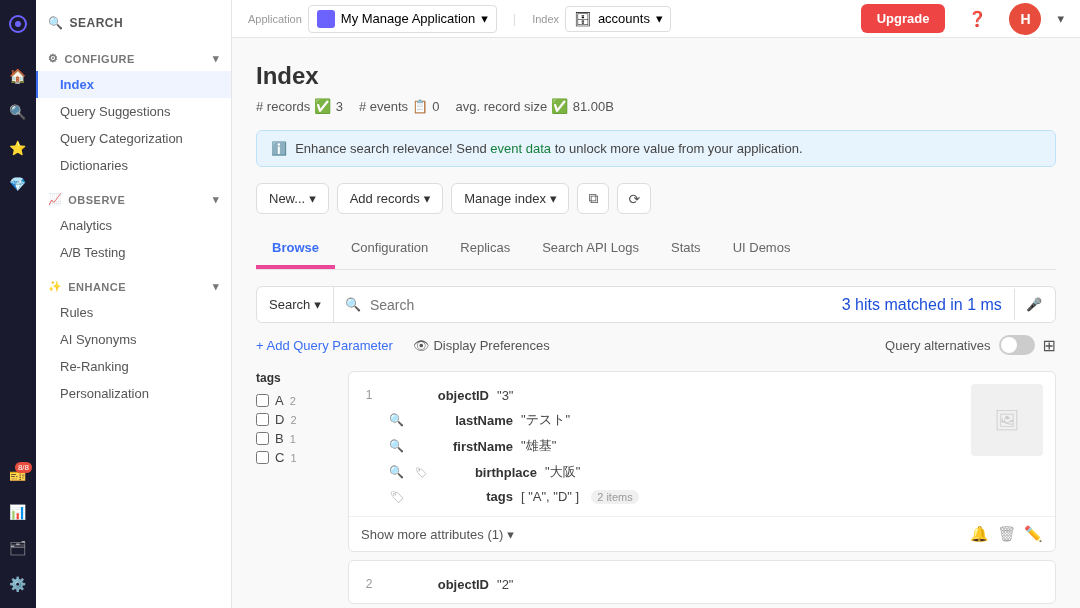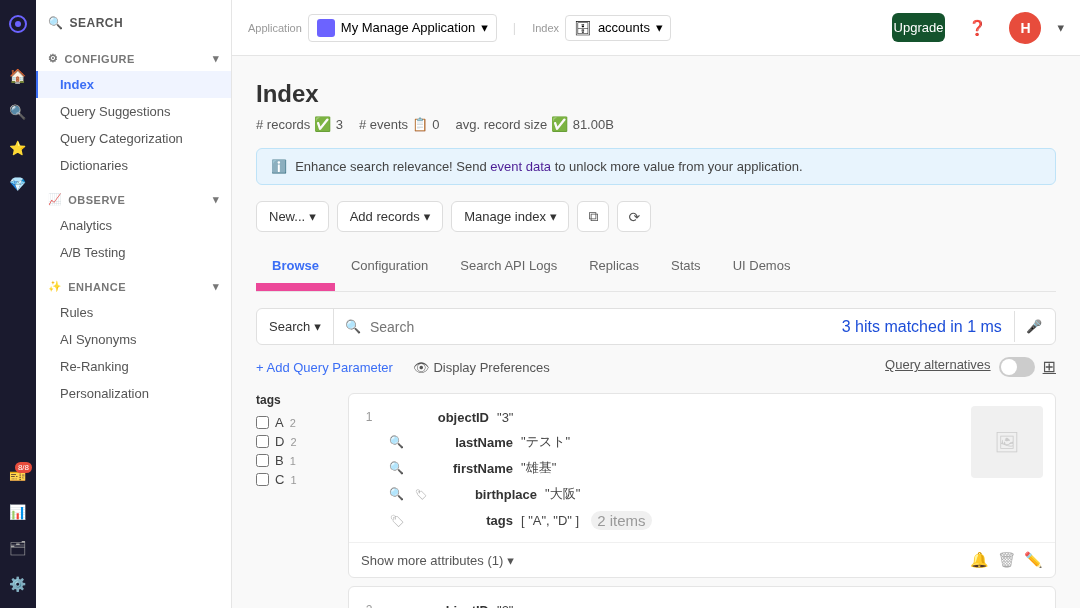--- a/index.html
+++ b/index.html
@@ -90,21 +90,21 @@
     .sidebar-item.active {
       color: #3b6ef5;
       font-weight: 600;
       border-left: 2px solid #3b6ef5;
       padding-left: 22px;
       background: #f0f4ff;
     }
 
     
     .top-nav {
-      height: 56px;
+      height: 38px;
       background: white;
       border-bottom: 1px solid #e5e5e5;
       display: flex;
       align-items: center;
       padding: 0 16px;
       gap: 16px;
       flex-shrink: 0;
     }
     .app-selector {
       display: flex;
@@ -130,27 +130,27 @@
     .selector-btn .app-icon {
       width: 18px;
       height: 18px;
       background: #6c63ff;
       border-radius: 3px;
       display: inline-block;
     }
     .separator { color: #ddd; }
     .upgrade-btn {
       margin-left: auto;
-      background: #14532d;
+      background: #ef4444;
       color: white;
       border: none;
       border-radius: 6px;
-      padding: 7px 2px;
-      font-size: 13px;
-      font-weight: 400;
+      padding: 7px 16px;
+      font-size: 13px;
+      font-weight: 700;
       cursor: pointer;
     }
     .nav-icon-btn {
       width: 32px;
       height: 32px;
       border-radius: 50%;
       display: flex;
       align-items: center;
       justify-content: center;
       cursor: pointer;
@@ -212,21 +212,21 @@
       border: 1px solid #bee3f8;
       border-radius: 6px;
       padding: 10px 14px;
       display: flex;
       align-items: center;
       gap: 8px;
       margin-bottom: 16px;
       font-size: 13px;
       color: #444;
     }
-    .banner a { color: #4c1d95; text-decoration: none; }
+    .banner a { color: #15803d; text-decoration: none; }
 
     
     .toolbar {
       display: flex;
       gap: 8px;
       margin-bottom: 16px;
     }
     .toolbar-btn {
       display: flex;
       align-items: center;
@@ -258,21 +258,21 @@
     }
     .tab {
       padding: 10px 16px;
       font-size: 13px;
       cursor: pointer;
       color: #666;
       border-bottom: 2px solid transparent;
     }
     .tab.active {
       color: #3b6ef5;
-      border-bottom: 8px solid #ec4899;
+      border-bottom: 4px solid #ec4899;
       font-weight: 600;
     }
 
     
     .search-area {
       background: white;
       border: 1px solid #e0e0e0;
       border-radius: 6px;
       padding: 0;
       margin-bottom: 12px;
@@ -335,24 +335,24 @@
       font-size: 13px;
       color: #555;
       cursor: pointer;
       background: none;
       border: none;
       padding: 0;
     }
     .query-btn.blue { color: #3b6ef5; }
     .query-right {
       display: flex;
+      align-items: center;
       gap: 8px;
       font-size: 13px;
       color: #555;
-      text-decoration: underline;
     }
     .toggle {
       width: 36px;
       height: 20px;
       background: #ccc;
       border-radius: 10px;
       cursor: pointer;
       position: relative;
       display: inline-block;
     }
@@ -447,21 +447,21 @@
       font-size: 13px;
       font-weight: 600;
       color: #333;
       text-align: right;
     }
     .field-value {
       font-size: 13px;
       color: #444;
     }
     .field-badge {
-      font-size: 15px;
+      font-size: 11px;
       color: #999;
       background: #f0f0f0;
       border-radius: 10px;
       padding: 1px 6px;
       margin-left: 4px;
     }
     .record-image {
       width: 72px;
       height: 72px;
       background: #f0f0f0;
@@ -638,22 +638,22 @@
         <span>Manage index</span>
         <span>▾</span>
       </button>
       <button class="toolbar-icon-btn">⧉</button>
       <button class="toolbar-icon-btn">⟳</button>
     </div>
 
     <div class="tabs">
       <div class="tab active">Browse</div>
       <div class="tab">Configuration</div>
+      <div class="tab">Replicas</div>
       <div class="tab">Search API Logs</div>
-      <div class="tab">Replicas</div>
       <div class="tab">Stats</div>
       <div class="tab">UI Demos</div>
     </div>
 
     <div class="search-area">
       <div class="search-row">
         <div class="search-type">
           <span>Search</span>
           <span>▾</span>
         </div>

